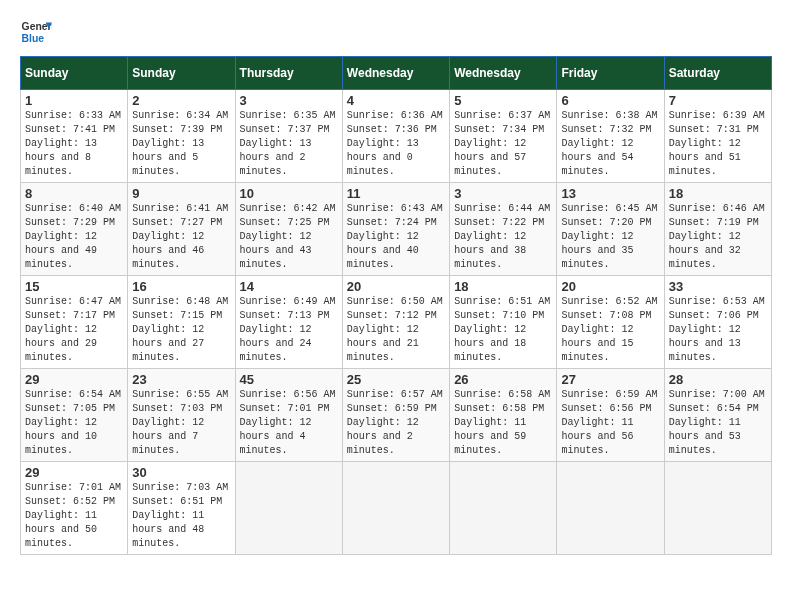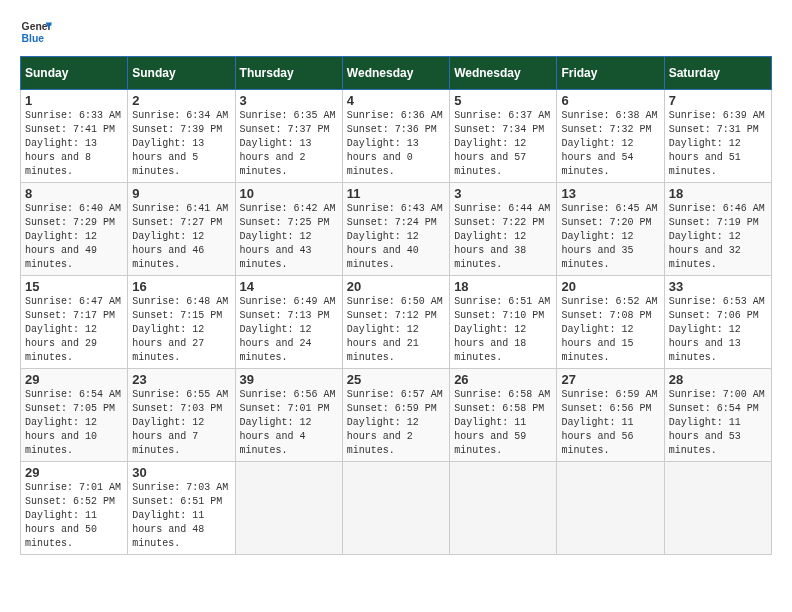--- a/index.html
+++ b/index.html
@@ -207,21 +207,21 @@
         <tr>
           <td>
             <div class="day-num">29</div>
 <div class="day-info">Sunrise: 6:54 AM<br>Sunset: 7:05 PM<br>Daylight: 12 hours and 10 minutes.</div>
           </td>
           <td>
             <div class="day-num">23</div>
 <div class="day-info">Sunrise: 6:55 AM<br>Sunset: 7:03 PM<br>Daylight: 12 hours and 7 minutes.</div>
           </td>
           <td>
-            <div class="day-num">39</div>
+            <div class="day-num">45</div>
 <div class="day-info">Sunrise: 6:56 AM<br>Sunset: 7:01 PM<br>Daylight: 12 hours and 4 minutes.</div>
           </td>
           <td>
             <div class="day-num">25</div>
 <div class="day-info">Sunrise: 6:57 AM<br>Sunset: 6:59 PM<br>Daylight: 12 hours and 2 minutes.</div>
           </td>
           <td>
             <div class="day-num">26</div>
 <div class="day-info">Sunrise: 6:58 AM<br>Sunset: 6:58 PM<br>Daylight: 11 hours and 59 minutes.</div>
           </td>

